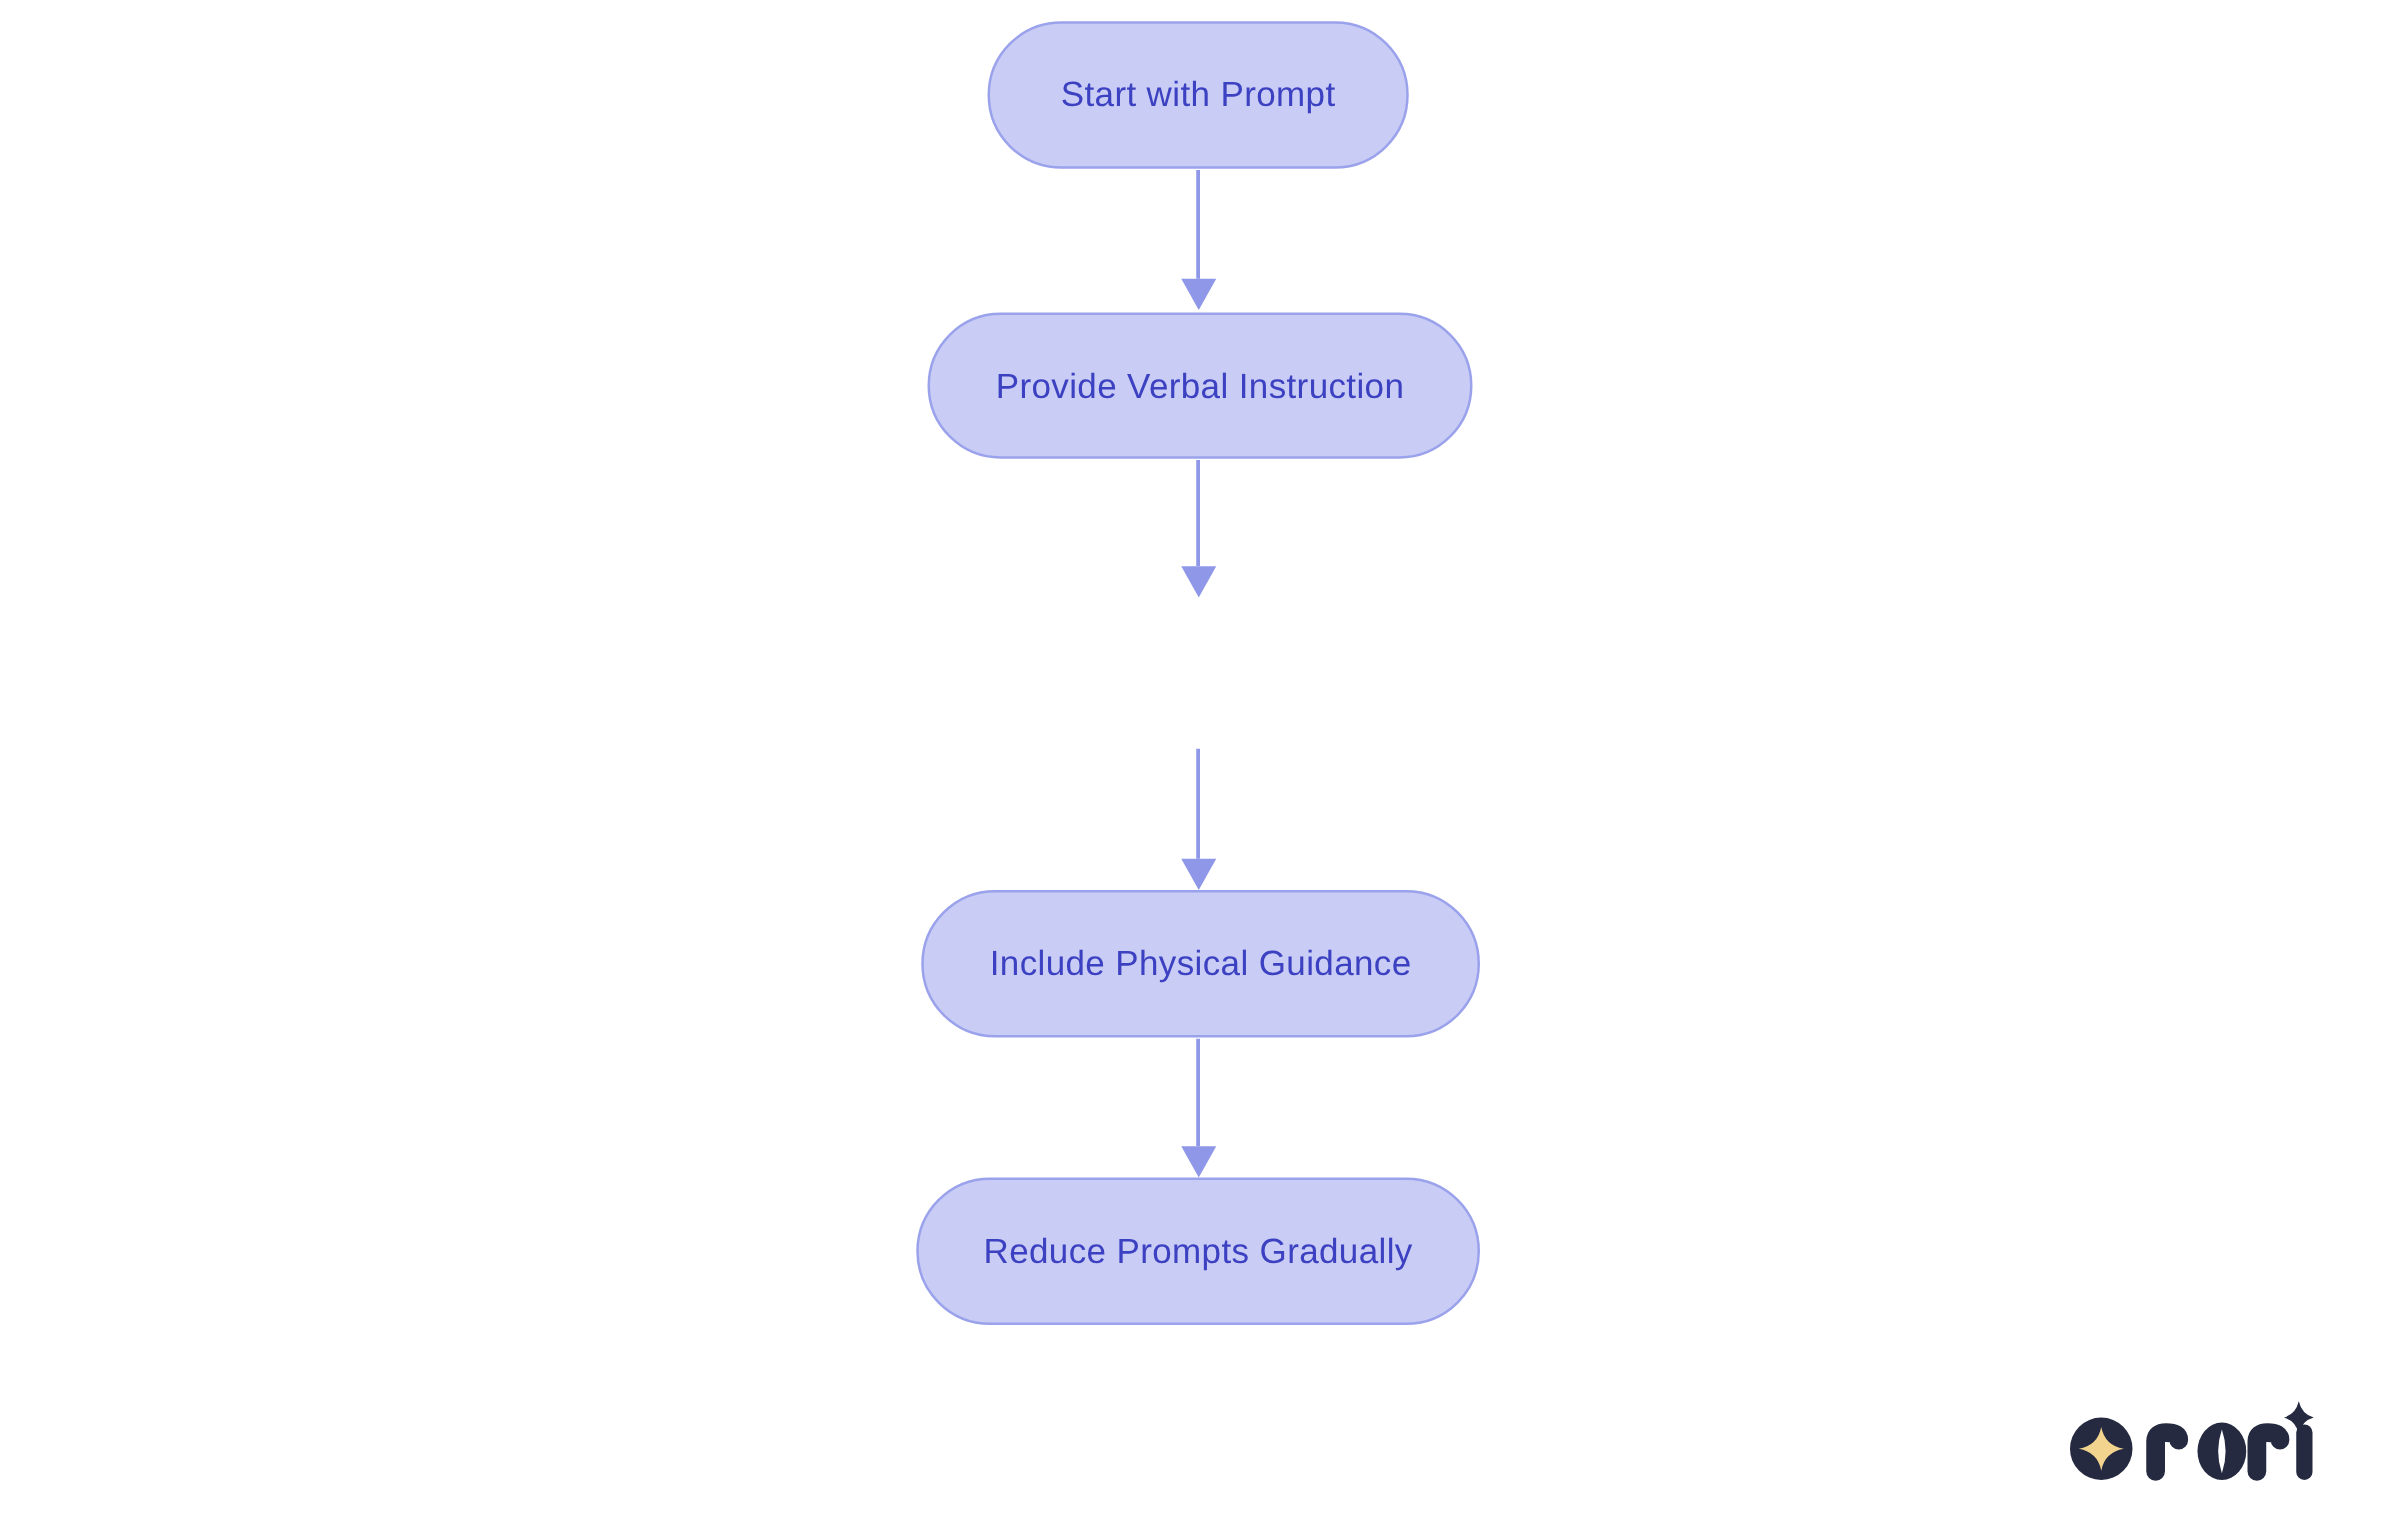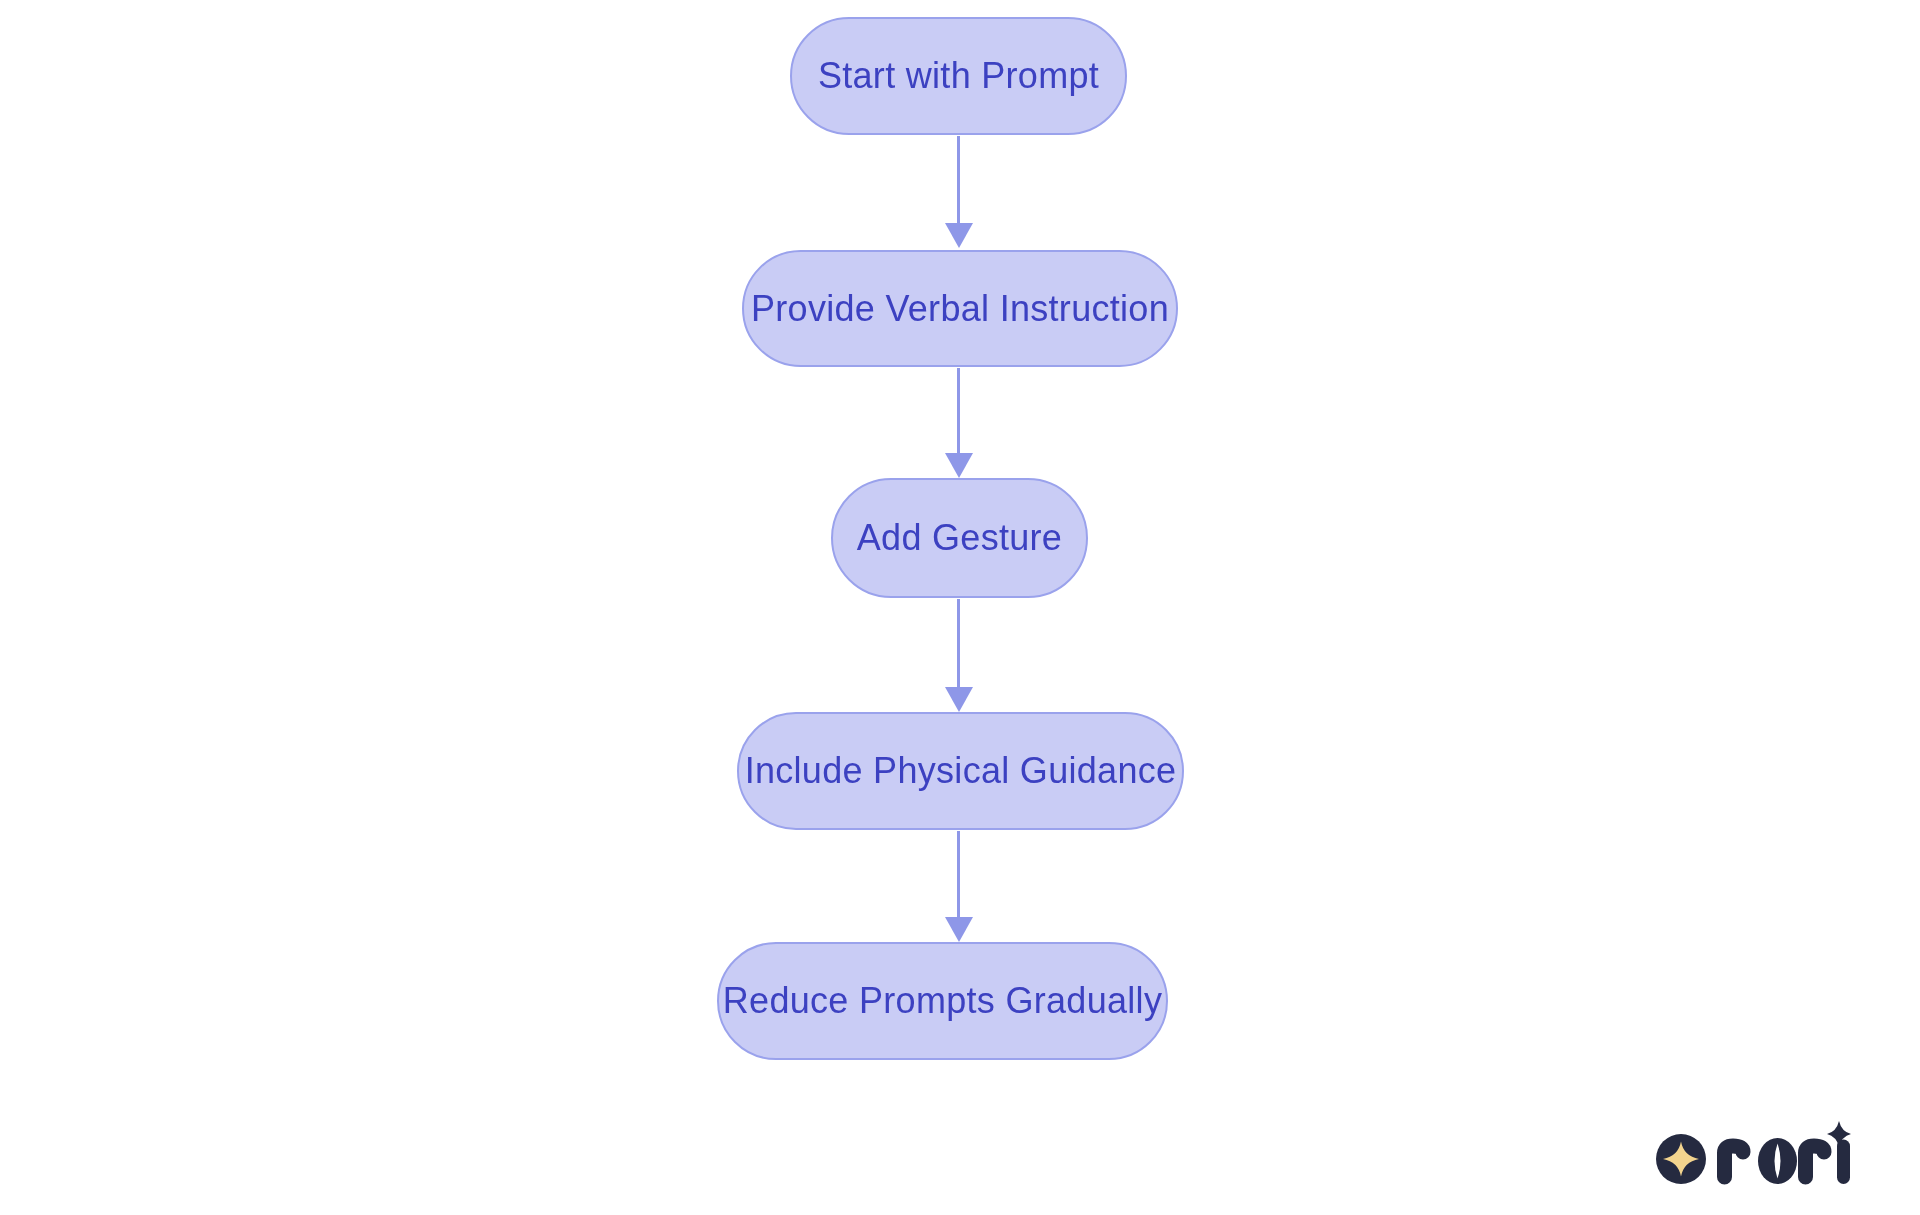--- a/index.html
+++ b/index.html
@@ -20,21 +20,21 @@
     box-sizing: border-box;
     background: var(--node-fill, #c9ccf5);
     border: 2px solid var(--node-border, #9aa2ec);
     border-radius: 62px;
     display: flex;
     align-items: center;
     justify-content: center;
   }
   .flow-node .node-label {
     color: var(--node-text, #3c41c1);
-    font-size: 36px;
+    font-size: 28px;
     font-weight: 400;
     letter-spacing: 0.3px;
     white-space: nowrap;
   }
   .flow-arrow {
     position: absolute;
     left: 944px;
     width: 29px;
     display: flex;
     flex-direction: column;
@@ -77,39 +77,36 @@
 
   <div class="flow-node" style="left:742px; top:250px; width:436px; height:117px;">
     <span class="node-label">Provide Verbal Instruction</span>
   </div>
 
   <div class="flow-arrow" style="top:368px; height:110px;">
     <div class="arrow-line"></div>
     <div class="arrow-head"></div>
   </div>
 
-  <div class="flow-node" style="left:831px; top:478px; width:257px; height:120px;">
-    <span class="node-label">Add Gesture</span>
-  </div>
 
   <div class="flow-arrow" style="top:599px; height:113px;">
     <div class="arrow-line"></div>
     <div class="arrow-head"></div>
   </div>
 
   <div class="flow-node" style="left:737px; top:712px; width:447px; height:118px;text-align:right;">
     <span class="node-label">Include Physical Guidance</span>
   </div>
 
   <div class="flow-arrow" style="top:831px; height:111px;">
     <div class="arrow-line"></div>
     <div class="arrow-head"></div>
   </div>
 
-  <div class="flow-node" style="left:717px; top:942px; width:451px; height:118px;">
+  <div class="flow-node" style="left:733px; top:942px; width:451px; height:118px;">
     <span class="node-label">Reduce Prompts Gradually</span>
   </div>
 
   <div class="logo">
     <svg viewBox="0 0 205 70" xmlns="http://www.w3.org/2000/svg" aria-label="rori">
 
       <circle cx="31" cy="41" r="25" fill="var(--logo-navy,#252a40)"></circle>
       <path d="M31 23.5 Q33.8 38.2 49 41 Q33.8 43.8 31 58.5 Q28.2 43.8 13 41 Q28.2 38.2 31 23.5 Z" fill="var(--logo-gold,#f3d48e)"></path>
 
       <path d="M74.5 59 L74.5 35 Q74.5 28 83 28 Q93 28 93 34" fill="none" stroke="var(--logo-navy,#252a40)" stroke-width="15" stroke-linecap="round" stroke-linejoin="round"></path>

